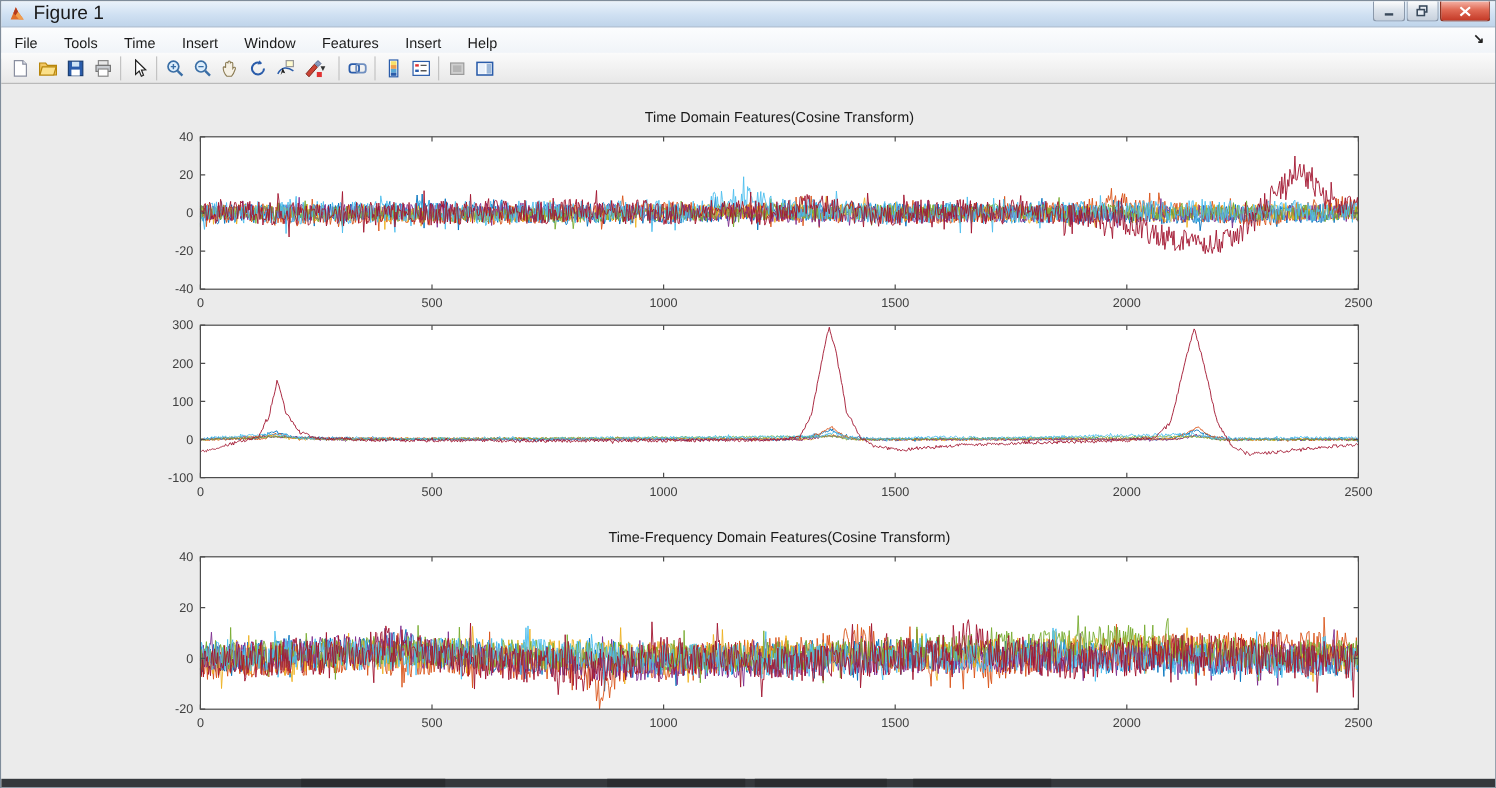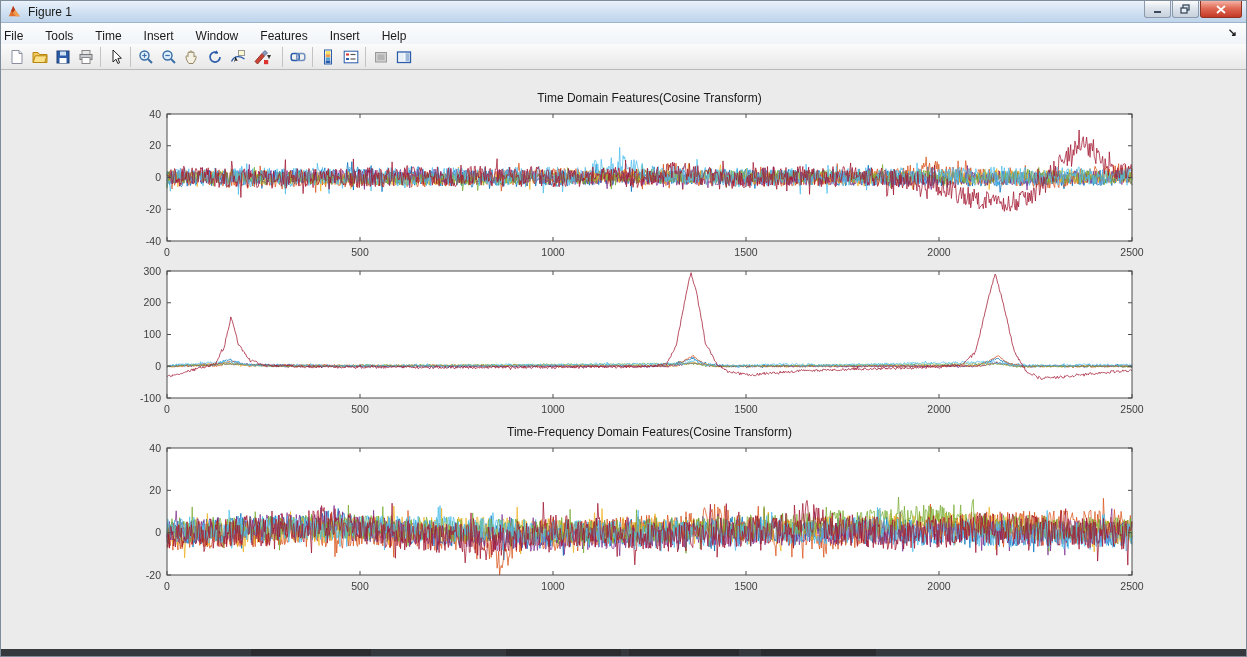--- a/index.html
+++ b/index.html
@@ -10,37 +10,37 @@
     border:1px solid #7f8c9a; overflow:hidden;
   }
   
   .titlebar {
     position:absolute; left:0; top:0; width:100%; height:22px;
     background:linear-gradient(#eaf2fb,#cfe0f2 55%,#bfd4ea);
     border-bottom:1px solid #9eb4cd;
     display:flex; align-items:center; padding-left:6px;
   }
   .titlebar .app-icon { width:15px; height:15px; margin-right:6px; }
-  .titlebar .title-text { font-size:12px; color:#1a1a1a; }
+  .titlebar .title-text { font-size:16px; color:#1a1a1a; }
   .win-controls { position:absolute; right:4px; top:0; display:flex; gap:1px; }
   .win-btn {
     width:27px; height:17px; border:1px solid #8b99ab; border-top:none;
     border-radius:0 0 3px 3px; background:linear-gradient(#fdfdfd,#dde4ec 45%,#c8d1dd);
     display:flex; align-items:center; justify-content:center;
   }
   .win-btn.close {
     width:42px; background:linear-gradient(#f5b3a6,#e06a55 45%,#c43a27);
     border-color:#8e3322;
   }
   
   .menubar {
     position:absolute; left:0; top:22px; width:100%; height:27px;
     background:linear-gradient(#fcfdfe,#eef2f7);
     border-bottom:1px solid #d4dae1;
-    display:flex; align-items:center; 
+    display:flex; align-items:center; padding-left:8px;
   }
   .menu-item { font-size:12px; color:#1a1a1a; padding:0 11px; line-height:20px; }
   .menu-item:first-child { padding-left:3px; }
   .dock-arrow { position:absolute; right:9px; top:3px; font-size:11px; color:#222; font-weight:bold; }
   
   .toolbar {
     position:absolute; left:0; top:43px; width:100%; height:26px;
     background:linear-gradient(#fbfbfb,#e8e8e8);
     border-bottom:1px solid #b9b9b9;
     display:flex; align-items:center; padding-left:4px;
@@ -52,21 +52,21 @@
   
   .figure-area { position:absolute; left:0; top:69px; width:100%; height:581px; background:#ebebeb; }
   .chart { position:absolute; left:120px; width:1030px; }
   .chart-title {
     height:18px; width:1030px; padding-left:27px; text-align:center;
     font-size:12px; font-weight:normal; color:#1a1a1a; line-height:16px;
   }
   .chart svg { display:block; width:1030px; height:152px; font-family:"Liberation Sans", sans-serif; }
   #chart0 { top:20px; }   
   #chart1 { top:195px; }  
-  #chart2 { top:354px; }  
+  #chart2 { top:370px; }  
   
   .taskbar-strip { position:absolute; left:0; bottom:0; width:100%; height:7px; background:#35383c; }
   .taskbar-strip .seg { position:absolute; top:0; height:100%; background:#2a2c2f; }
 </style>
 </head>
 <body>
 
 <div class="window">
 
   <div class="titlebar">

